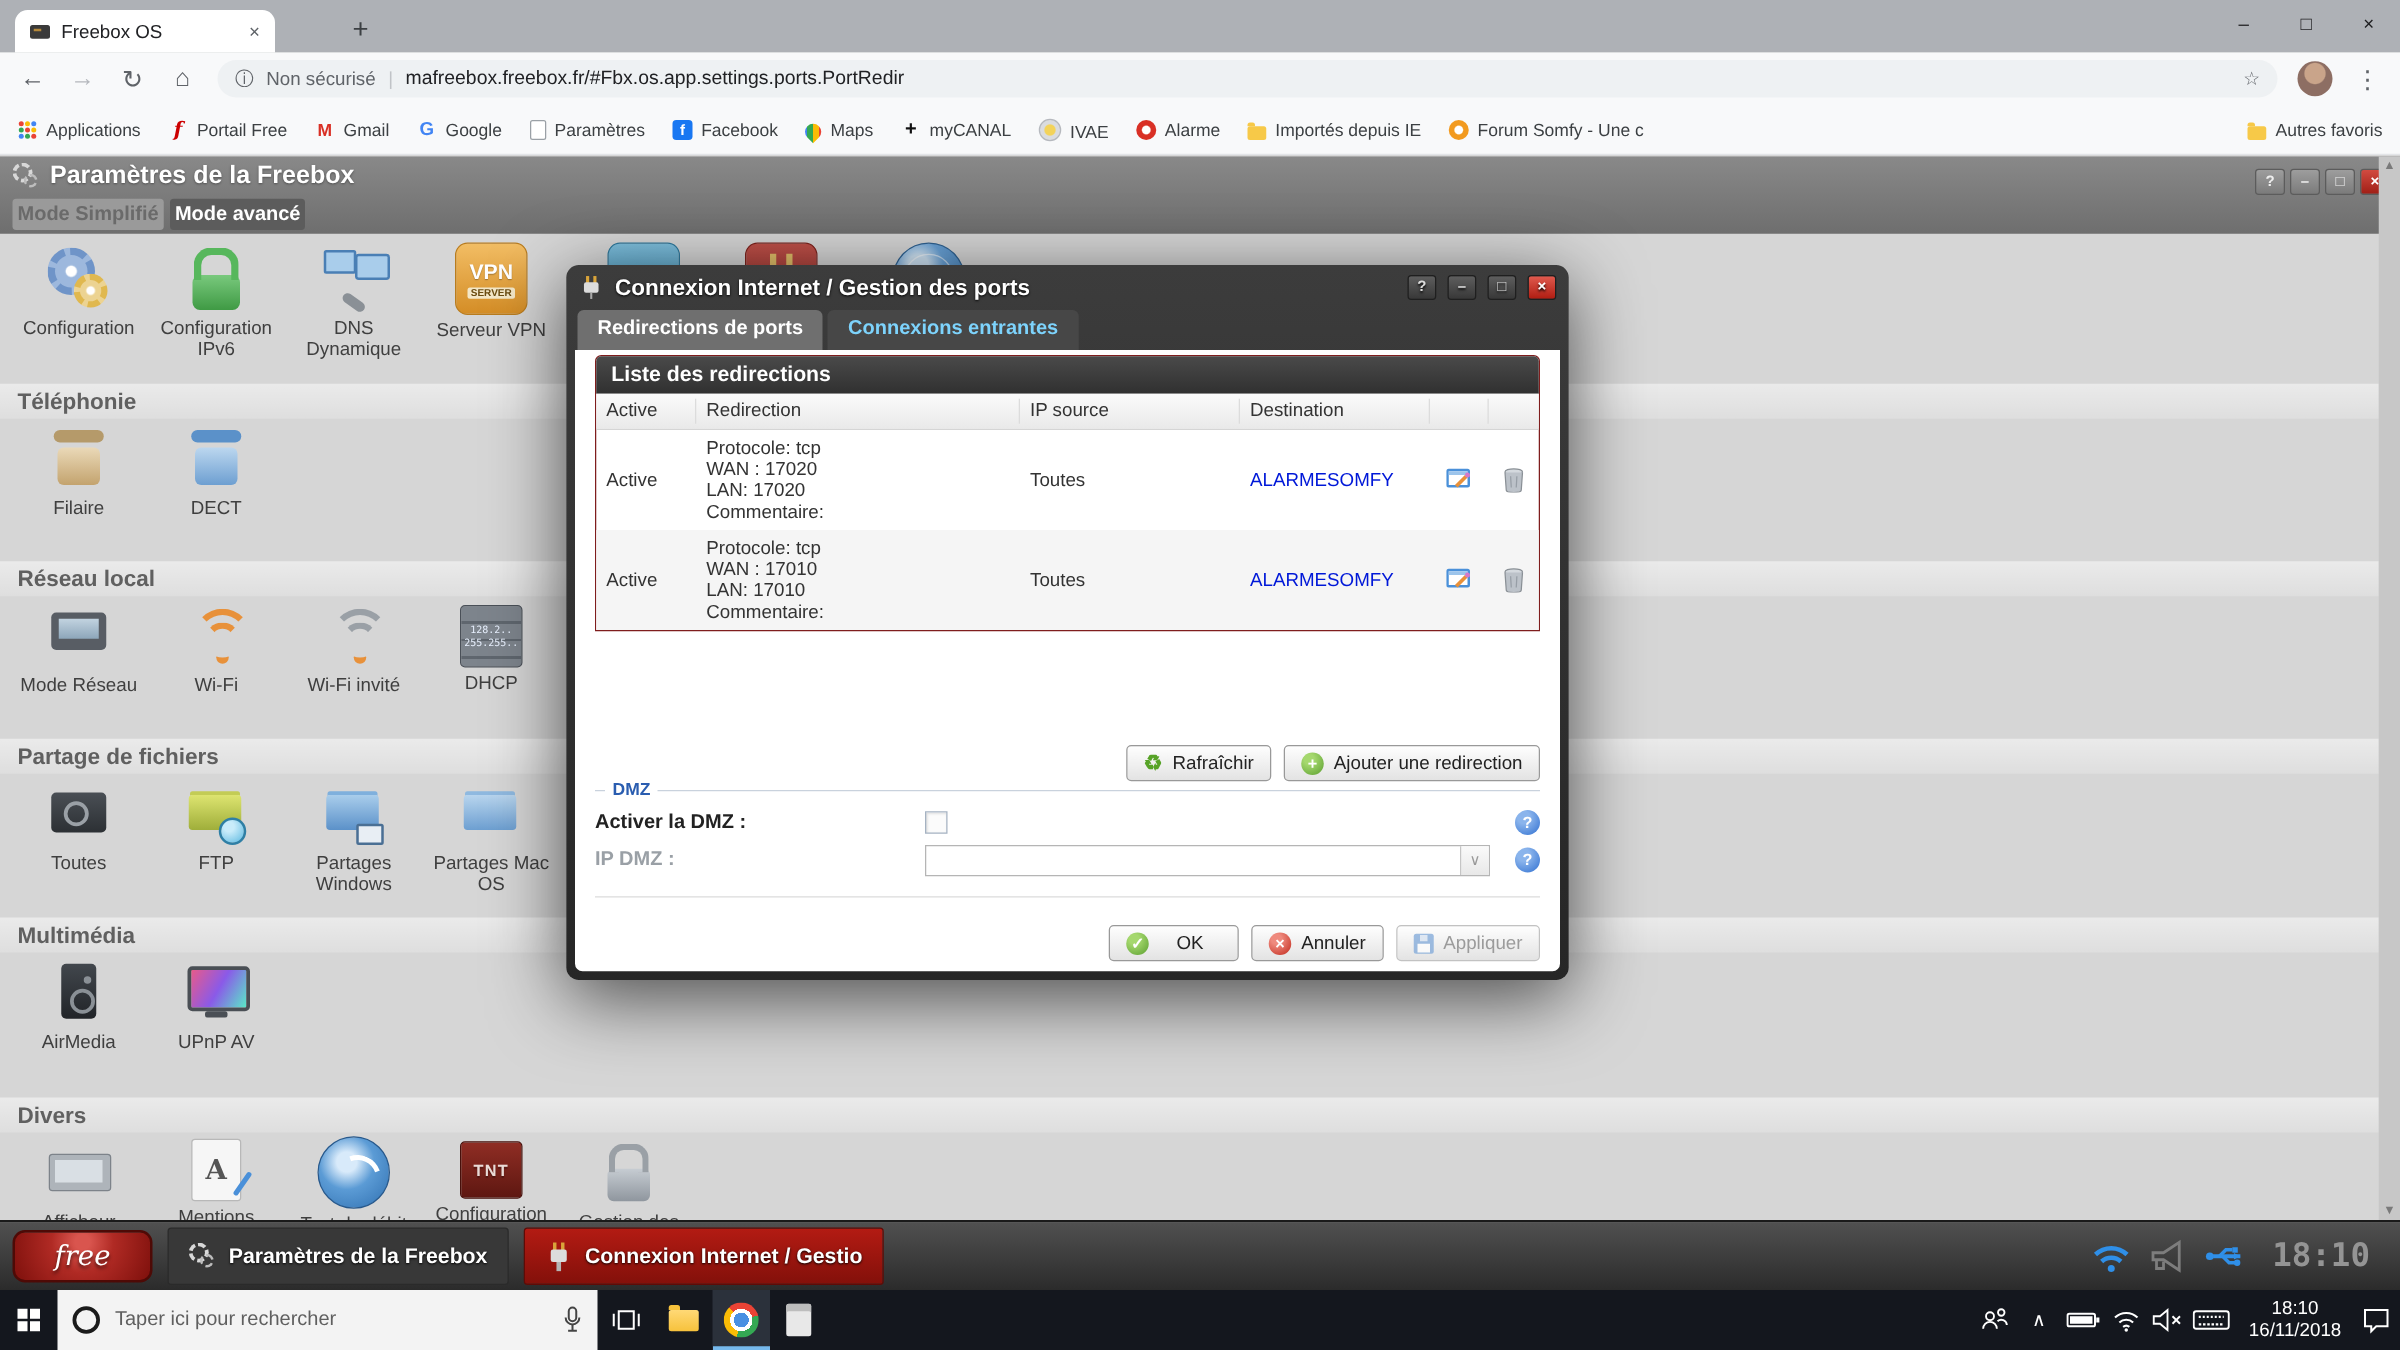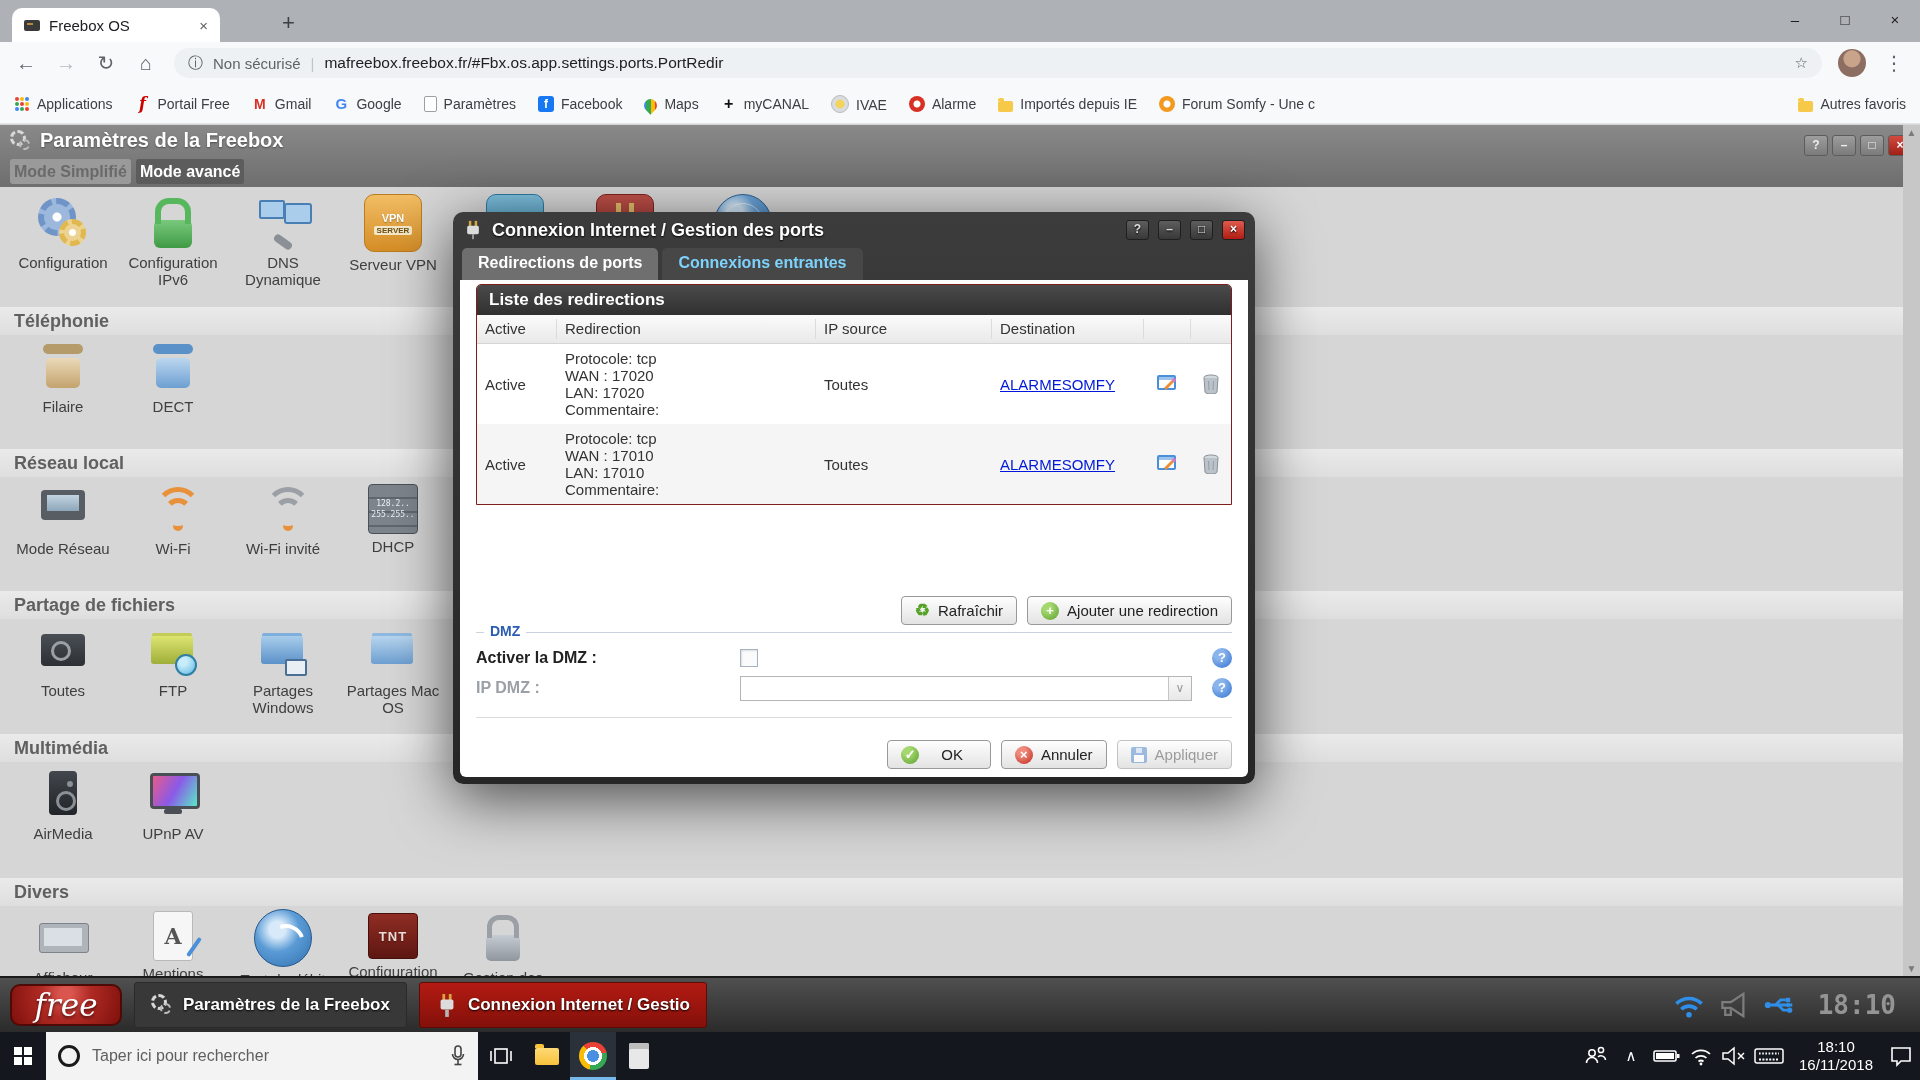--- a/index.html
+++ b/index.html
@@ -71,21 +71,21 @@
   .sec0{top:4px}.sec1{top:120px}.sec2{top:262px}.sec3{top:404px}.sec4{top:547px}.sec5{top:691px}
   .band{height:28px;line-height:28px;padding-left:14px;font-size:18px;font-weight:bold;color:#606060;
     background:linear-gradient(rgba(255,255,255,.5),rgba(255,255,255,.2))}
   .apps{display:flex;padding-left:8px;margin-top:3px}
   .appcell{width:110px;text-align:center;flex:0 0 auto}
   .sec0 .appcell:nth-child(5){margin-left:12px}
   .sec0 .appcell:nth-child(7){margin-left:8px}
   .applabel{font-size:15px;color:#3f3f3f;line-height:17px;margin-top:4px}
   .tile{width:56px;height:56px;margin:0 auto;position:relative;border-radius:10px;
     display:flex;flex-direction:column;align-items:center;justify-content:center}
-  .tb1{font-weight:bold;color:#fff;font-size:11px;text-shadow:0 1px 1px rgba(0,0,0,.3)}
+  .tb1{font-weight:bold;color:#fff;font-size:17px;text-shadow:0 1px 1px rgba(0,0,0,.3)}
   .tb2{font-size:8px;font-weight:bold;color:#6b4d12;background:#f3e7c8;border-radius:2px;padding:0 3px;margin-top:2px}
   .t-gears::before{content:"";position:absolute;left:3px;top:4px;width:26px;height:26px;border:6px dashed #6f94c8;border-radius:50%;background:radial-gradient(circle,#fff 0 4px,#9db8dd 5px)}
   .t-gears::after{content:"";position:absolute;right:5px;bottom:4px;width:17px;height:17px;border:5px dashed #e0b84f;border-radius:50%;background:radial-gradient(circle,#fff 0 3px,#ecd392 4px)}
   .t-lockgreen{justify-content:flex-end}
   .t-lockgreen::before{content:"";position:absolute;top:4px;width:24px;height:20px;border:6px solid #57b75c;border-bottom:none;border-radius:14px 14px 0 0}
   .t-lockgreen::after{content:"";width:38px;height:28px;background:linear-gradient(#79c97d,#3f9a44);border-radius:6px;margin-bottom:2px}
   .t-dns::before{content:"";position:absolute;left:4px;top:6px;width:22px;height:15px;background:#a9cdeb;border:2px solid #4a7fb5;border-radius:2px;box-shadow:26px 4px 0 -1px #a9cdeb,26px 4px 0 1px #4a7fb5}
   .t-dns::after{content:"";position:absolute;left:18px;bottom:4px;width:20px;height:8px;background:#8a9096;border-radius:4px;transform:rotate(35deg)}
   .t-vpnserver{background:linear-gradient(#f2bd64,#d48d26);border:1px solid #b97c1e}
   .t-vpnblue{background:linear-gradient(#7fc0de,#3b90b8);border:1px solid #2f7a9e}
@@ -147,21 +147,21 @@
   #panel{border:1px solid #7f1d1d;border-radius:5px 5px 0 0}
   #ptitle{background:linear-gradient(#4a4a4a,#303030);color:#fff;font-weight:bold;font-size:17px;height:30px;line-height:30px;padding-left:12px;border-radius:4px 4px 0 0}
   .thead{display:flex;background:linear-gradient(#fbfbfb,#e9e9e9);border-bottom:1px solid #d5d5d5;height:28px;align-items:center;font-size:15px;color:#333}
   .thead>div{padding-left:8px;border-right:1px solid #dcdcdc;height:20px;line-height:20px;box-sizing:border-box}
   .c-act{width:80px}.c-red{width:259px}.c-ip{width:176px}.c-dst{width:152px}.c-i1{width:47px}.c-i2{flex:1;border-right:none!important}
   .trow{display:flex;font-size:15px;color:#333;align-items:stretch}
   .trow.alt{background:#f5f5f5}
   .trow>div{padding:6px 0 6px 8px;box-sizing:border-box}
   .vcent{display:flex;align-items:center}
   .rlines div{line-height:17px}
-  .dlink{color:#0018d8;text-decoration:underline}
+  .dlink{color:#0018d8;}
   .icell{display:flex;align-items:center;justify-content:center;padding:0!important}
   #actionrow{position:absolute;top:316px;right:16px;display:flex;gap:10px}
   .fbtn{display:inline-flex;align-items:center;gap:8px;height:29px;padding:0 13px;border:1px solid #999;
     border-radius:4px;background:linear-gradient(#fefefe,#e3e3e3);font-size:15px;color:#222;box-sizing:border-box}
   .fbtn .gi{color:#57a327;font-size:17px;font-weight:bold}
   .cir{width:18px;height:18px;border-radius:50%;color:#fff;font-size:13px;font-weight:bold;text-align:center;line-height:18px}
   .cir.green{background:radial-gradient(circle at 35% 30%,#a5d86e 0 4px,#5a9e2f)}
   .cir.red{background:radial-gradient(circle at 35% 30%,#ef8a7e 0 4px,#c0271a)}
   #dmz{position:absolute;top:352px;left:16px;right:16px;border-top:1px solid #c9d2dd;border-bottom:1px solid #dcdcdc;padding:10px 0 14px}
   #dmzlegend{position:absolute;top:-10px;left:8px;background:#fff;padding:0 6px;color:#2a5db0;font-size:14px;font-weight:bold}
@@ -177,21 +177,21 @@
   #dfoot{position:absolute;bottom:8px;right:16px;display:flex;gap:10px}
   .fbtn.dis{color:#9b9b9b;border-color:#c2c2c2}
   .floppy{width:16px;height:16px;background:#7fa8d9;border-radius:2px;position:relative;opacity:.75}
   .floppy::before{content:"";position:absolute;left:3px;bottom:1px;width:10px;height:7px;background:#fff}
   .floppy::after{content:"";position:absolute;left:5px;top:1px;width:6px;height:5px;background:#d7e3f2}
   
   #fbxbar{position:absolute;left:0;top:976px;width:1920px;height:56px;background:linear-gradient(#505050,#2b2b2b);
     border-top:2px solid #1a1a1a;display:flex;align-items:center;gap:12px;padding:0 10px;box-sizing:border-box}
   #freelogo{width:112px;height:42px;background:radial-gradient(circle at 50% 20%,#d9554e 0 6px,#b02a24 40%,#7e100c);
     border:2px solid #4e0a06;border-radius:10px;color:#fff;font-family:"DejaVu Serif",serif;font-style:italic;
-    font-size:31px;display:flex;align-items:center;justify-content:center;text-shadow:0 2px 3px rgba(0,0,0,.6);box-sizing:border-box}
+    font-size:22px;display:flex;align-items:center;justify-content:center;text-shadow:0 2px 3px rgba(0,0,0,.6);box-sizing:border-box}
   .fbtask{height:44px;display:flex;align-items:center;gap:10px;padding:0 16px;border-radius:3px;
     color:#fff;font-weight:bold;font-size:17px;text-shadow:0 1px 2px #000}
   .fbtask.settings{background:#383838;border:1px solid #2a2a2a}
   .fbtask.conn{background:linear-gradient(#b31b13,#83100a);border:1px solid #5e0b06}
   .fbspacer{flex:1}
   #fbxclock{font-family:"DejaVu Sans Mono",monospace;font-size:26px;font-weight:bold;color:#949494;margin:0 14px 0 6px}
   
   #winbar{position:absolute;left:0;top:1032px;width:1920px;height:48px;background:#14171e;display:flex;align-items:stretch;color:#fff}
   .wtile{width:46px;display:flex;align-items:center;justify-content:center}
   #startlogo{width:18px;height:18px;background:

